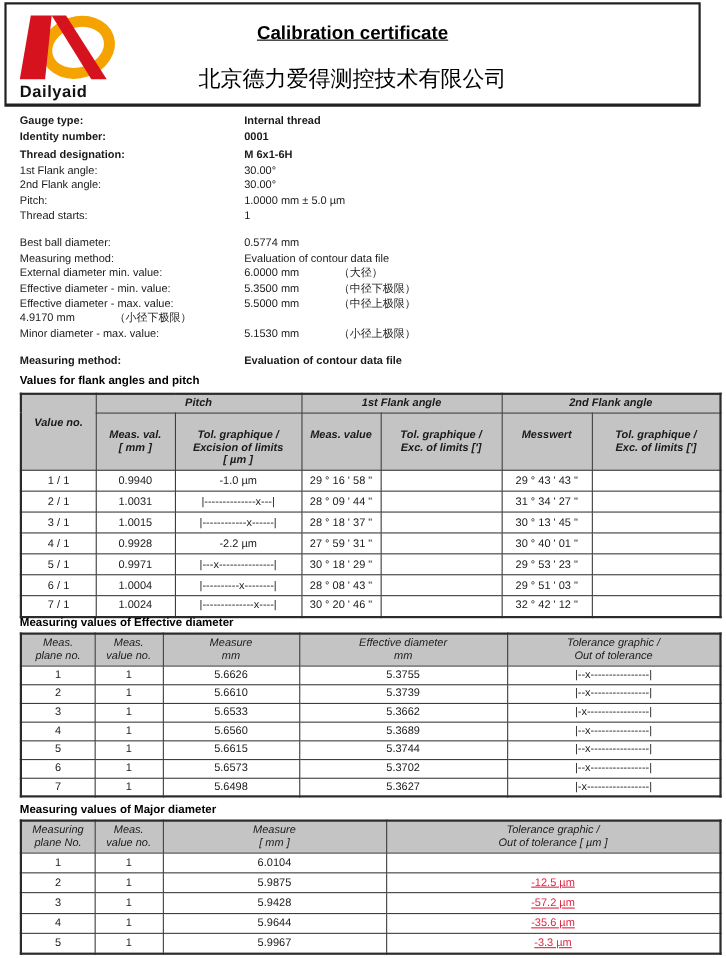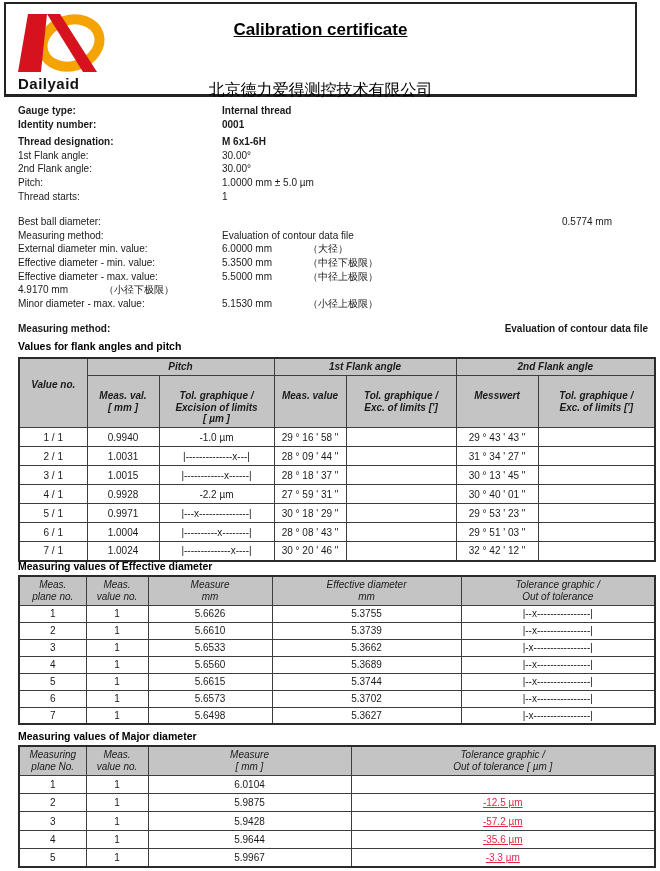--- a/index.html
+++ b/index.html
@@ -13,28 +13,28 @@
   
   .header-box{position:absolute; left:4px; top:2px; width:633px; height:95px;
     border:2px solid #222; border-bottom-width:3px;}
   .logo{position:absolute; left:12px; top:8px; width:110px;}
   .logo svg{display:block;}
   .logo-text{font-weight:bold; font-size:15px; letter-spacing:.5px; color:#111; margin-top:1px;}
   .cert-title{position:absolute; left:0; right:0; top:16px; text-align:center;
     font-size:17px; font-weight:bold; color:#000;text-decoration:underline;}
   .cert-sub{position:absolute; left:0; right:0; top:55px; text-align:center;
     font-size:11px; font-weight:bold; color:#000;}
-  .cert-cn{position:absolute; left:0; right:0; top:76px; text-align:center;
-    font-size:16px; color:#000;}
+  .cert-cn{position:absolute; left:0; right:0; top:54px; text-align:center;
+    font-size:20px; color:#000;}
 
   
   .info-section{position:absolute; left:18px; top:104px; width:630px;}
   .info-row{display:flex; line-height:13.6px; font-size:10px;}
   .info-row.gap-sm{margin-top:4px;}
-  .info-row.gap-lg{margin-top:12px;justify-content:space-between;}
+  .info-row.gap-lg{margin-top:12px;}
   .info-label{width:204px; flex:0 0 204px;}
   .info-value .val{display:inline-block; min-width:86px;}
   .info-value .note{color:#222;}
   .b{font-weight:bold;}
 
   
   .section-title{position:absolute; left:18px; font-size:10.5px; font-weight:bold; color:#000;}
   table{border-collapse:collapse; table-layout:fixed; position:absolute; left:18px; width:636px;
     font-size:10px;}
   table, td, th{border:1px solid var(--line);}

